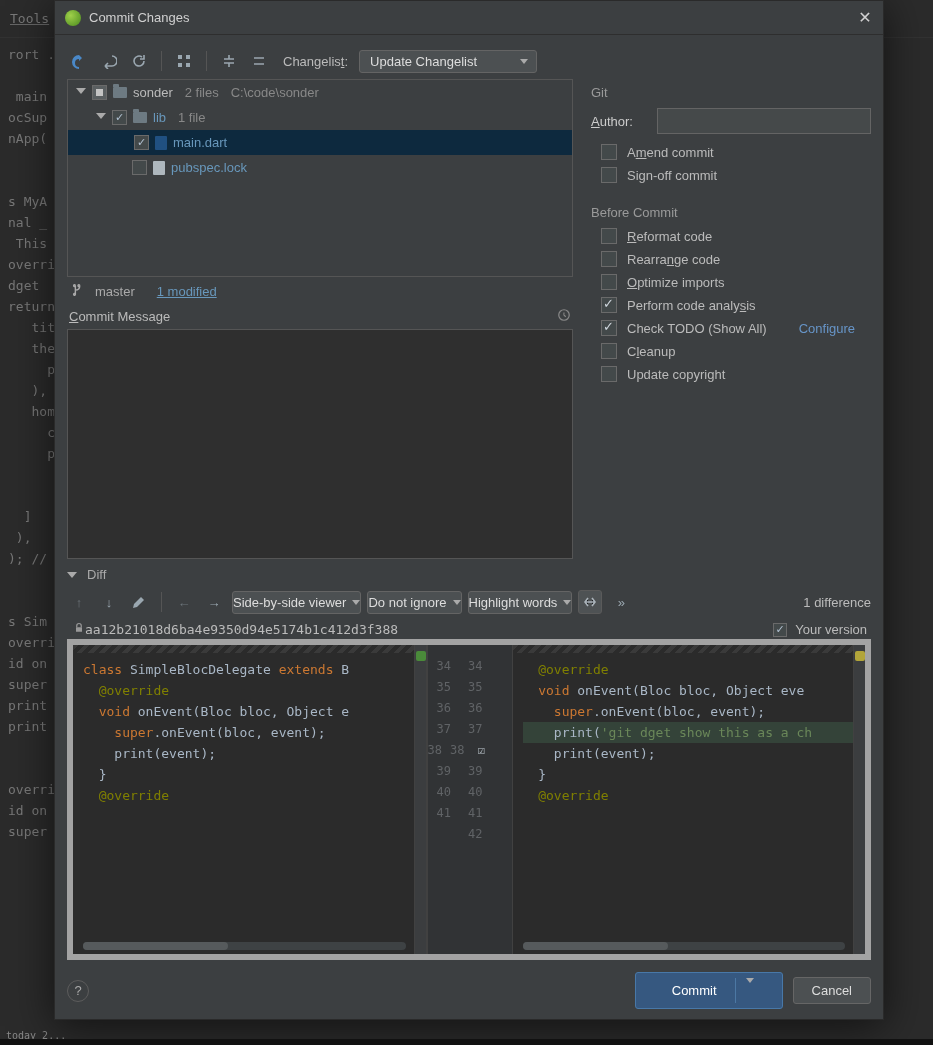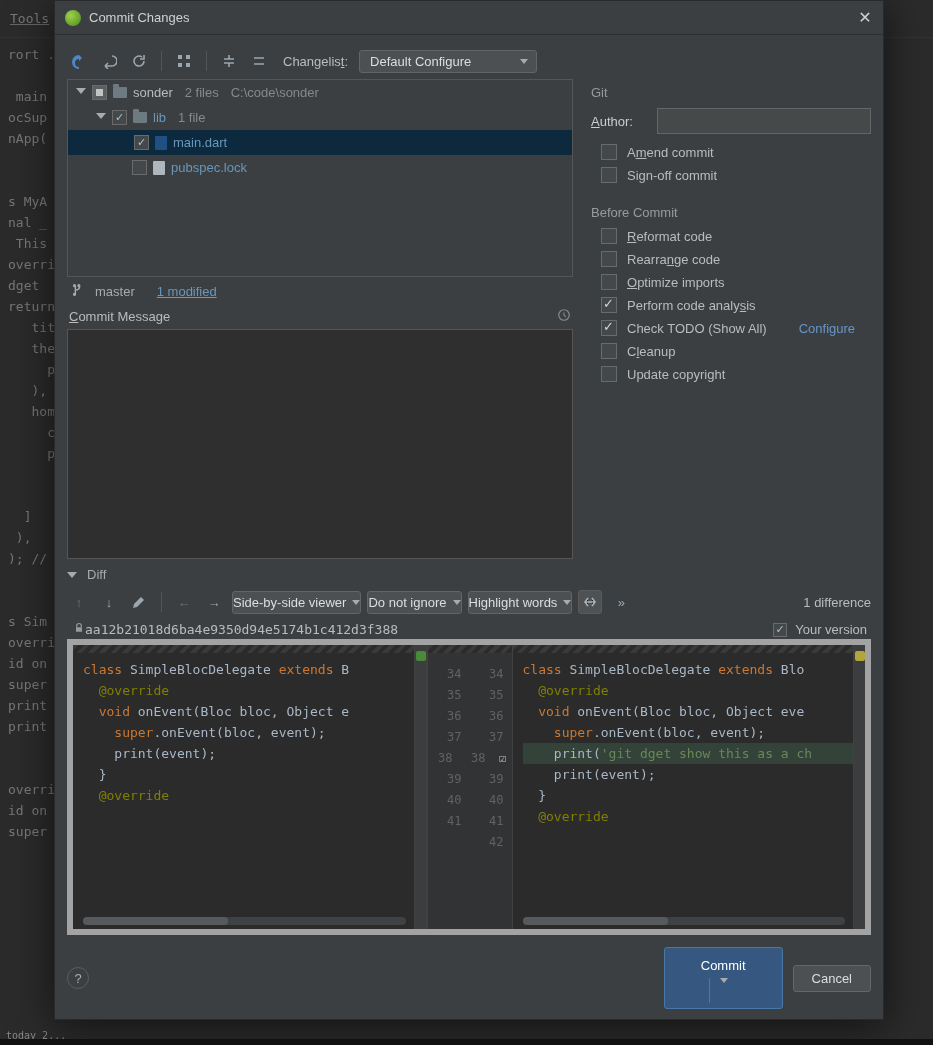--- a/index.html
+++ b/index.html
@@ -86,41 +86,41 @@
   .difftoolbar .dropdown{min-width:auto;padding:3px 0;}
   .spacer{flex:1;}
   .diffcount{color:#bbb;}
   .hashrow{display:flex;align-items:center;padding:2px 4px 2px 6px;}
   .hashrow .lock{color:#999;}
   .hashrow .hash{color:#bbb;font-family:Consolas,monospace;font-size:13px;}
   .hashrow .right{margin-left:auto;display:flex;align-items:center;gap:8px;}
   .diffpane{flex:1;display:flex;background:#2b2b2b;border:6px solid #a3a3a3;min-height:0;position:relative;}
   .pane{flex:1;min-width:0;overflow:hidden;position:relative;}
   .pane.left{border-right:1px solid #414141;}
-  .gutpair{width:86px;min-width:86px;display:flex;flex-direction:column;background:#313335;border-left:1px solid #414141;border-right:1px solid #414141;}
+  .gutpair{width:86px;min-width:86px;display:flex;flex-direction:row;background:#313335;border-left:1px solid #414141;border-right:1px solid #414141;}
   .zigzag{height:8px;background:
     repeating-linear-gradient(135deg,#3a3a3a 0 4px,#2b2b2b 4px 8px);}
   .codelines{padding:6px 0 0 10px;}
   .codeline{font-family:Consolas,monospace;font-size:13px;line-height:21px;white-space:pre;color:#a9b7c6;}
   .codeline .kw{color:#cc7832;} .codeline .an{color:#808000;} .codeline .str{color:#6a8759;}
   .codeline.ins{background:rgba(68,113,82,0.35);}
   .gutrow{display:flex;height:21px;font-family:Consolas,monospace;color:#606366;font-size:12px;}
   .gutrow div{flex:1;text-align:right;padding-right:8px;}
   .gutrow.first{margin-top:14px;}
   .gutrow .chkcell{flex:none;width:18px;text-align:center;padding:0;color:#bfc8cf;}
   .markstrip{position:absolute;right:0;top:0;width:12px;height:100%;background:#3b3d3f;border-left:1px solid #414141;}
   .markstrip .ok{position:absolute;top:6px;left:1px;width:10px;height:10px;background:#4a8a3a;border-radius:2px;}
   .markstrip .warn{position:absolute;top:6px;left:1px;width:10px;height:10px;background:#b2a53a;border-radius:2px;}
   .pane .hscroll{position:absolute;bottom:4px;left:10px;right:20px;height:8px;background:#3e4244;border-radius:4px;}
   .pane .hscroll .thumb{height:100%;width:45%;background:#565a5c;border-radius:4px;}
   
   .footer{display:flex;align-items:center;gap:10px;padding-top:12px;}
   .help{width:22px;height:22px;border:1px solid #5c5c5c;border-radius:50%;display:flex;align-items:center;justify-content:center;color:#aaa;}
   .btn{padding:5px 18px;border:1px solid #666;border-radius:3px;background:#4c5052;color:#ddd;}
-  .btn.primary{background:#365880;border-color:#4878a8;color:#fff;display:flex;align-items:center;gap:0;flex-direction:column;}
+  .btn.primary{background:#365880;border-color:#4878a8;color:#fff;display:flex;align-items:center;gap:0;}
   .btn.primary .main{padding:5px 18px;}
   .btn.primary .split{border-left:1px solid #4c78a4;padding:5px 10px;}
   .statusbar{position:absolute;bottom:0;left:0;right:0;height:20px;color:#888;font-size:10px;padding-left:6px;}
   .taskbar{position:absolute;bottom:0;left:0;right:0;height:6px;background:#111;}
 </style>
 </head>
 <body>
 
 <div class="behind">
   <div class="menu"><span>Tools</span></div>
@@ -206,21 +206,21 @@
           </svg>
         </div>
       <div class="iconbtn">
           <svg viewBox="0 0 16 16">
             <path stroke="#9aa7b0" stroke-width="1.6" fill="none" d="M3 5h10M3 11h10"></path>
           </svg>
         </div>
       <div class="combo" style="margin-left:6px;">
         <span class="lbl"><span>Changelis</span><u>t</u>:</span>
         <div class="dropdown">
-          <span>Default Configure</span>
+          <span>Update Changelist</span>
             <span class="caret"></span>
         </div>
       </div>
     </div>
 
     <div class="main2">
 
       <div class="leftcol">
         <div class="tree">
           <div class="treerow root">
@@ -436,21 +436,20 @@
               </div>
             </div>
         </div>
 
         <div class="pane">
           <div class="markstrip">
               <div class="warn"></div>
             </div>
           <div class="zigzag"></div>
           <div class="codelines" id="right-code">
-              <div class="codeline"><span class="kw">class</span> SimpleBlocDelegate <span class="kw">extends</span> Blo</div>
               <div class="codeline">  <span class="an">@override</span></div>
               <div class="codeline">  <span class="kw">void</span> onEvent(Bloc bloc, Object eve</div>
               <div class="codeline">    <span class="kw">super</span>.onEvent(bloc, event);</div>
               <div class="codeline ins">    print(<span class="str">'git dget show this as a ch</span></div>
               <div class="codeline">    print(event);</div>
               <div class="codeline">  }</div>
               <div class="codeline"></div>
               <div class="codeline">  <span class="an">@override</span></div>
             </div>
           <div class="hscroll">

